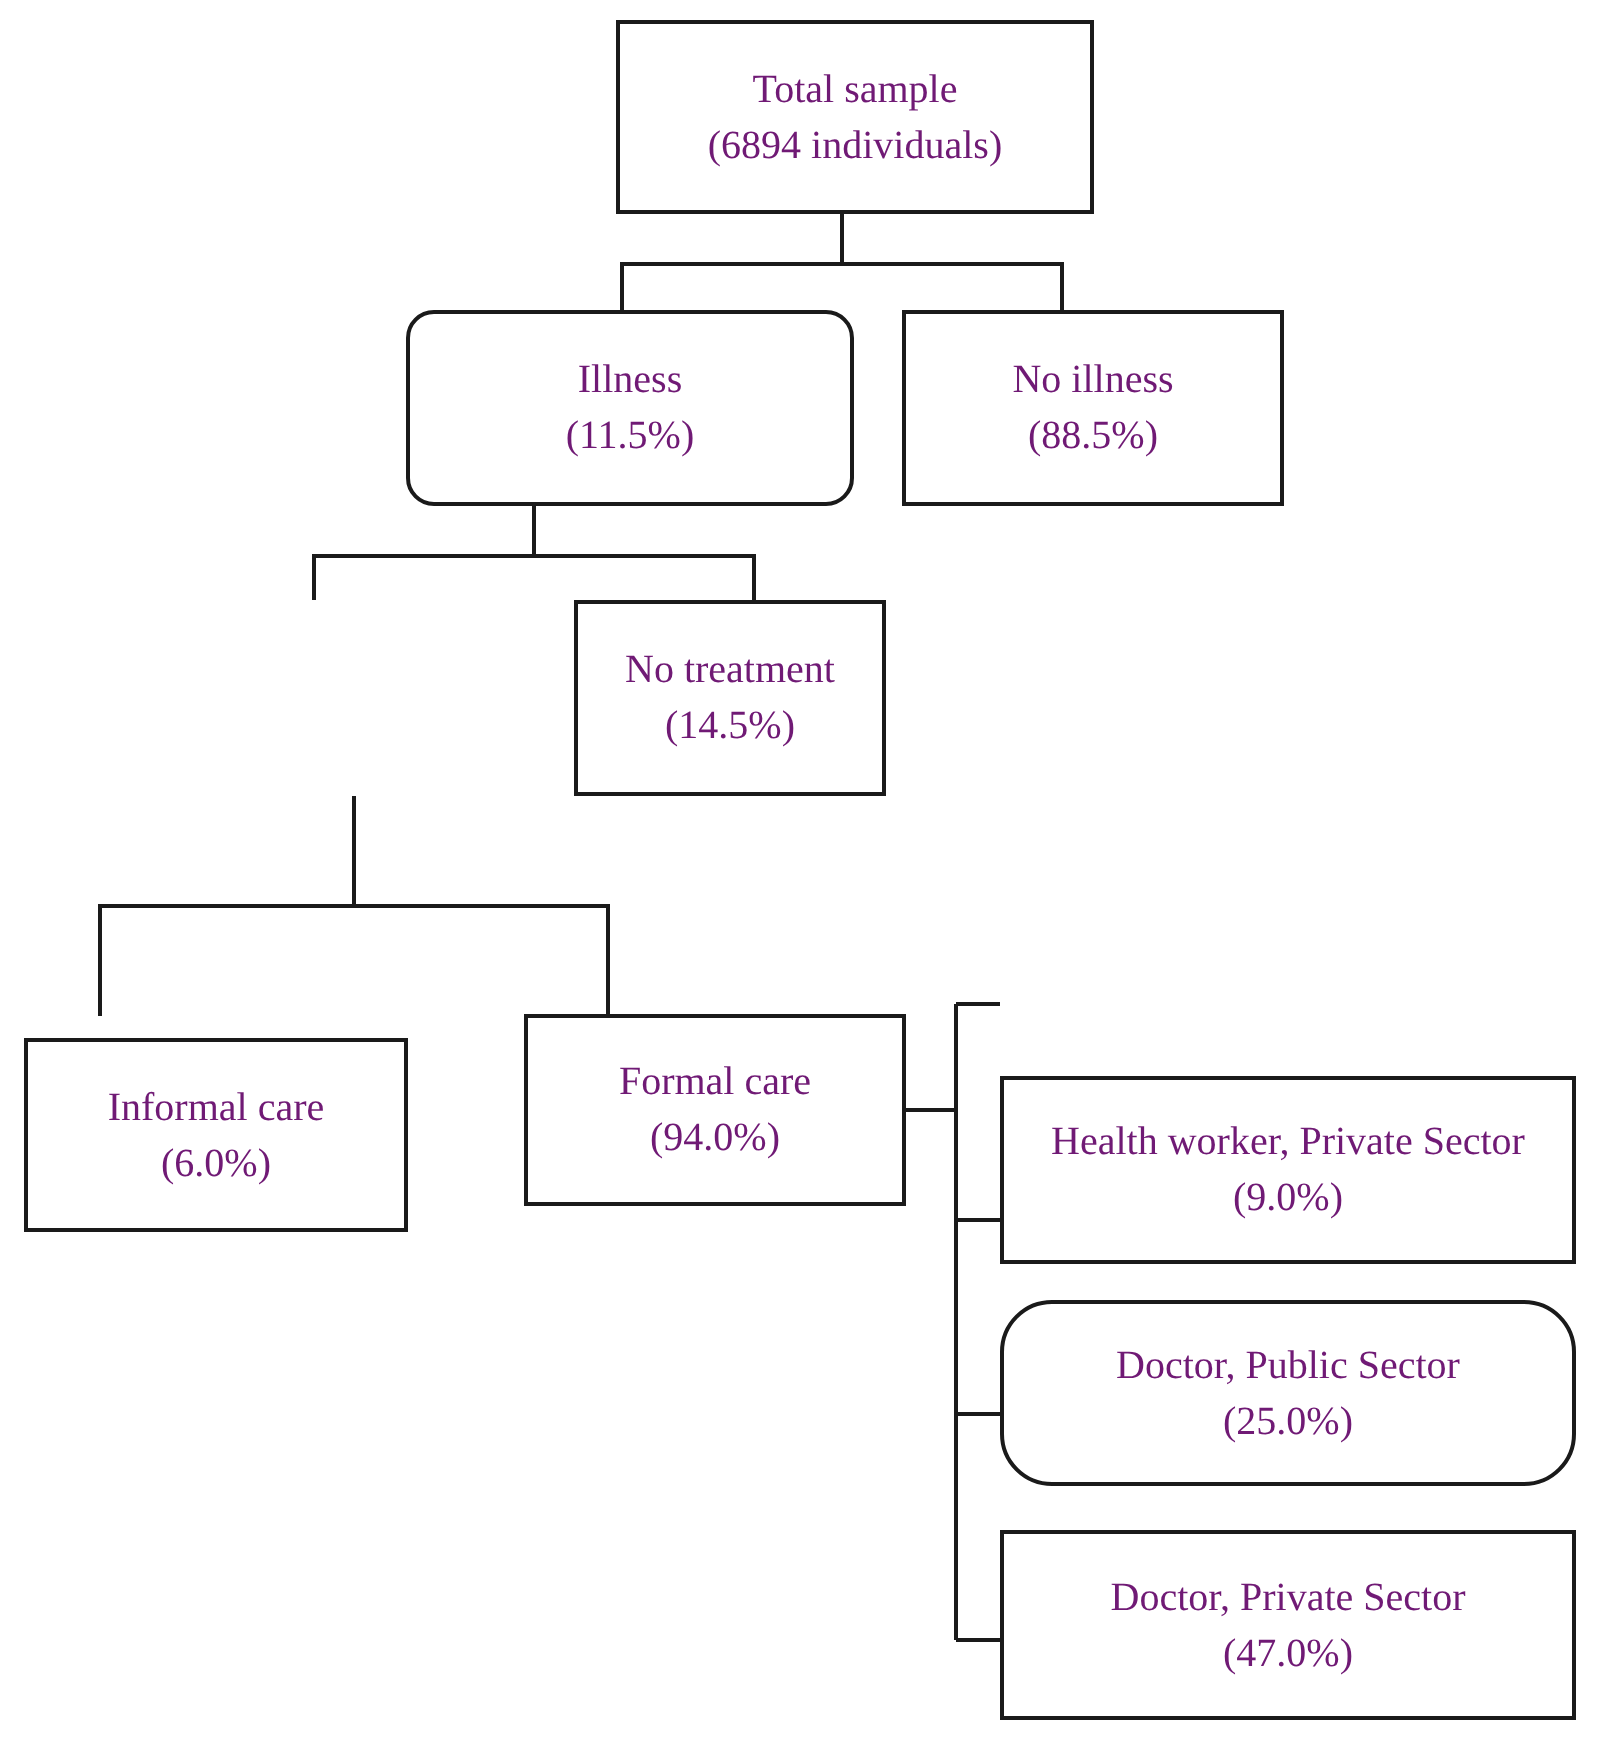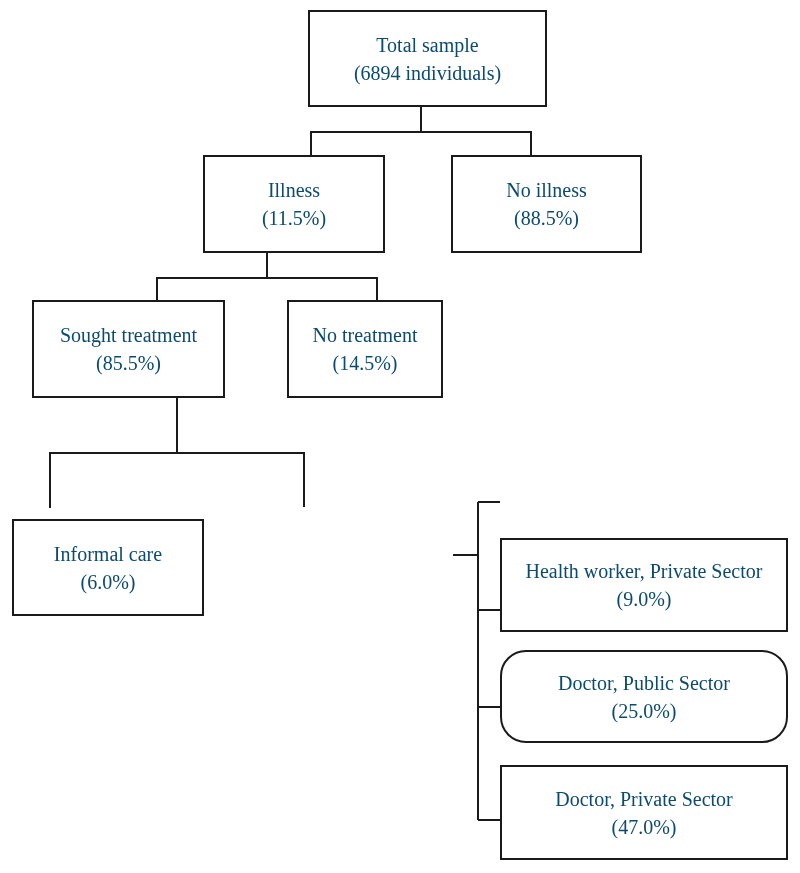--- a/index.html
+++ b/index.html
@@ -6,21 +6,21 @@
     margin: 0;
     padding: 0;
     background: #ffffff;
   }
   #figure {
     position: relative;
     width: 800px;
     height: 873px;
     background: #ffffff;
     font-family: "Liberation Serif", "DejaVu Serif", serif;
-    color: #0c4a6e;
+    color: #701a75;
     overflow: hidden;
   }
   #connector-layer {
     position: absolute;
     left: 0;
     top: 0;
     width: 800px;
     height: 873px;
   }
   #connector-layer path {
@@ -38,21 +38,21 @@
     flex-direction: column;
     align-items: center;
     justify-content: center;
     text-align: center;
     font-size: 20px;
     line-height: 28px;
     padding: 0 4px;
   }
   
   .n-total       { left: 308px; top:  10px; width: 239px; height: 97px; }
-  .n-illness     { left: 203px; top: 155px; width: 182px; height: 98px; }
+  .n-illness     { left: 203px; top: 155px; width: 224px; height: 98px; border-radius: 14px; }
   .n-no-illness  { left: 451px; top: 155px; width: 191px; height: 98px; }
   .n-sought      { left:  32px; top: 300px; width: 193px; height: 98px; }
   .n-no-treat    { left: 287px; top: 300px; width: 156px; height: 98px; }
   .n-informal    { left:  12px; top: 508px; width: 192px; height: 97px; margin-top: 11px; }
   .n-formal      { left: 262px; top: 507px; width: 191px; height: 96px; }
   .n-hw-public   { left: 500px; top: 421px; width: 288px; height: 93px; }
   .n-hw-private  { left: 500px; top: 538px; width: 288px; height: 94px; }
   .n-dr-public   { left: 500px; top: 650px; width: 288px; height: 93px; border-radius: 26px; }
   .n-dr-private  { left: 500px; top: 765px; width: 288px; height: 95px; }
 </style>
@@ -76,35 +76,35 @@
   <div class="node n-illness">
     <div>Illness</div>
     <div>(11.5%)</div>
   </div>
 
   <div class="node n-no-illness">
     <div>No illness</div>
     <div>(88.5%)</div>
   </div>
 
-  <div class="node n-sought">
-    <div>Sought treatment</div>
-    <div>(85.5%)</div>
-  </div>
 
   <div class="node n-no-treat">
     <div>No treatment</div>
     <div>(14.5%)</div>
   </div>
 
   <div class="node n-informal">
     <div>Informal care</div>
     <div>(6.0%)</div>
   </div>
 
+  <div class="node n-formal">
+    <div>Formal care</div>
+    <div>(94.0%)</div>
+  </div>
 
 
   <div class="node n-hw-private">
     <div>Health worker, Private Sector</div>
     <div>(9.0%)</div>
   </div>
 
   <div class="node n-dr-public">
     <div>Doctor, Public Sector</div>
     <div>(25.0%)</div>

